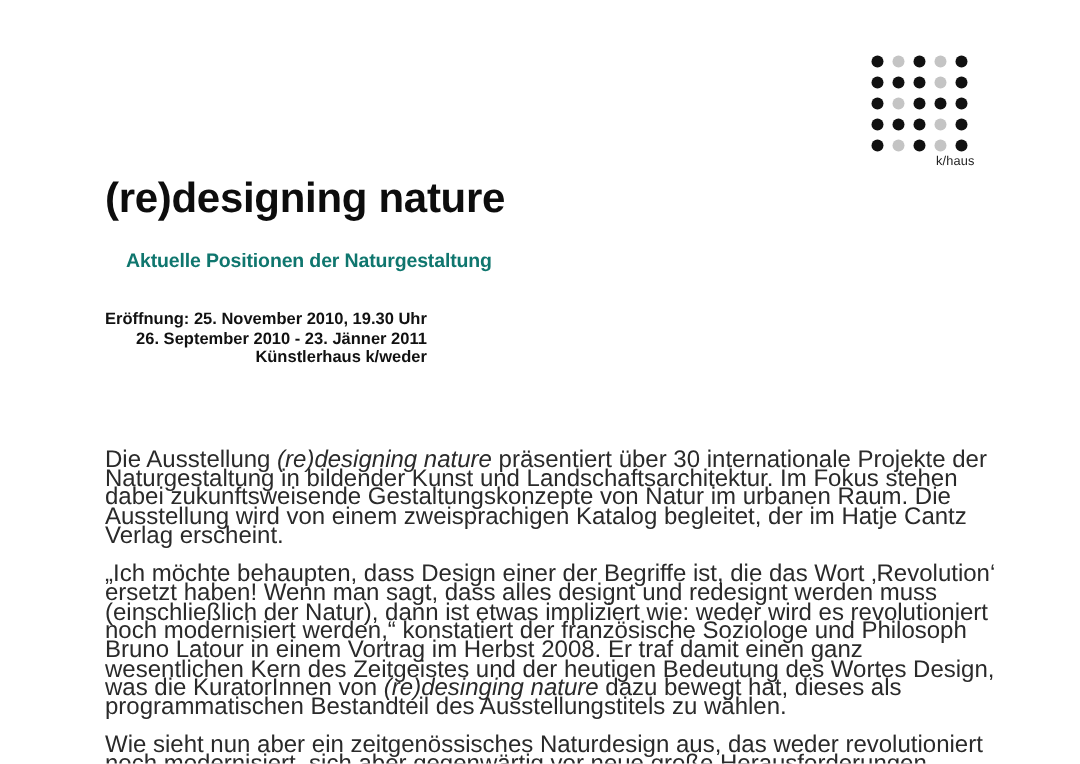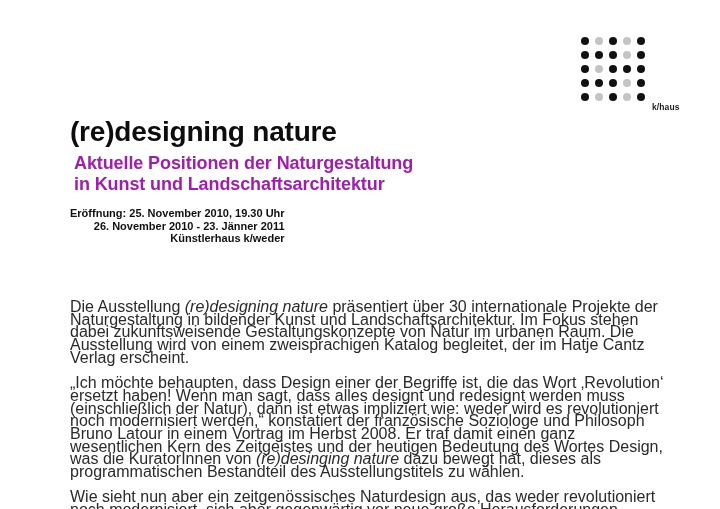--- a/index.html
+++ b/index.html
@@ -18,33 +18,33 @@
       display: grid;
       grid-template-columns: repeat(5, 14px);
       grid-template-rows: repeat(5, 14px);
     }
     .dot {
       width: 8px; height: 8px; border-radius: 50%;
       margin: 0; background: #111;
     }
     .dot.gray { background: #c4c4c4; }
     .logo-text {
-      position: absolute; left: 652px; top: 102px;
-      font-size: 8.5px; font-weight: bold; color: #222;
+      position: absolute; left: 624px; top: 102px;
+      font-size: 8.5px; font-weight: normal; color: #222;
       letter-spacing: 0.1px;
     }
     .title {
       position: absolute; left: 70px; top: 116px;
       font-size: 28px; font-weight: bold; line-height: 32px;
       color: #0d0d0d; margin: 0; letter-spacing: -0.2px;
     }
     .subtitle {
       position: absolute; left: 70px; top: 149px;
-      font-size: 18px; font-weight: bold; line-height: 21px;
-      color: #a21caf; margin: 4px; letter-spacing: -0.1px;
+      font-size: 13px; font-weight: bold; line-height: 21px;
+      color: #0f766e; margin: 14px; letter-spacing: -0.1px;
     }
     .subtitle span { display: block; }
     .info {
       position: absolute; left: 70px; top: 207px;
       font-size: 11px; font-weight: bold; line-height: 12.5px;
       color: #111;
     }
     .info span { display: block; text-align: right; }
     .body-text {
       position: absolute; left: 70px; top: 287px;
@@ -86,26 +86,25 @@
       <div class="dot" style="background: rgb(17, 17, 17);"></div>
       <div class="dot gray" style="background: rgb(196, 196, 196);"></div>
       <div class="dot" style="background: rgb(17, 17, 17);"></div>
     </div>
 </div>
 <div class="logo-text">k/haus</div>
 
 <h1 class="title">(re)designing nature</h1>
 <h2 class="subtitle">
   <span>Aktuelle Positionen der Naturgestaltung</span>
-  <span>in Kunst und Landschaftsarchitektur</span>
 </h2>
 
 <div class="info">
   <span>Eröffnung: 25. November 2010, 19.30 Uhr</span>
-  <span>26. November 2010 - 23. Jänner 2011</span>
+  <span>26. September 2010 - 23. Jänner 2011</span>
   <span>Künstlerhaus k/weder</span>
 </div>
 
 <div class="body-text">
   <p><span>Die Ausstellung </span><em>(re)designing nature</em><span> präsentiert über 30 internationale Projekte der Naturgestaltung in bildender Kunst und Landschaftsarchitektur. Im Fokus stehen dabei zukunftsweisende Gestaltungskonzepte von Natur im urbanen Raum. Die Ausstellung wird von einem zweisprachigen Katalog begleitet, der im Hatje Cantz Verlag erscheint.</span></p>
   <p><span>„Ich möchte behaupten, dass Design einer der Begriffe ist, die das Wort ‚Revolution‘ ersetzt haben! Wenn man sagt, dass alles designt und redesignt werden muss (einschließlich der Natur), dann ist etwas impliziert wie: weder wird es revolutioniert noch modernisiert werden,“ konstatiert der französische Soziologe und Philosoph Bruno Latour in einem Vortrag im Herbst 2008. Er traf damit einen ganz wesentlichen Kern des Zeitgeistes und der heutigen Bedeutung des Wortes Design, was die KuratorInnen von </span><em>(re)desinging nature</em><span> dazu bewegt hat, dieses als programmatischen Bestandteil des Ausstellungstitels zu wählen.</span></p>
   <p><span>Wie sieht nun aber ein zeitgenössisches Naturdesign aus, das weder revolutioniert noch modernisiert, sich aber gegenwärtig vor neue große Herausforderungen gestellt sieht? Die Zunahme von Wüstungen, Artenschwund und Klimawandel verlangen nach einer Reflexion unseres Umgangs mit der Natur. Darüber hinaus wird sich nach neuesten Untersuchungen das menschliche Leben und Arbeiten auf ausgesuchte Megacities konzentrieren, die in</span></p>
 </div>
 
 </body></html>

